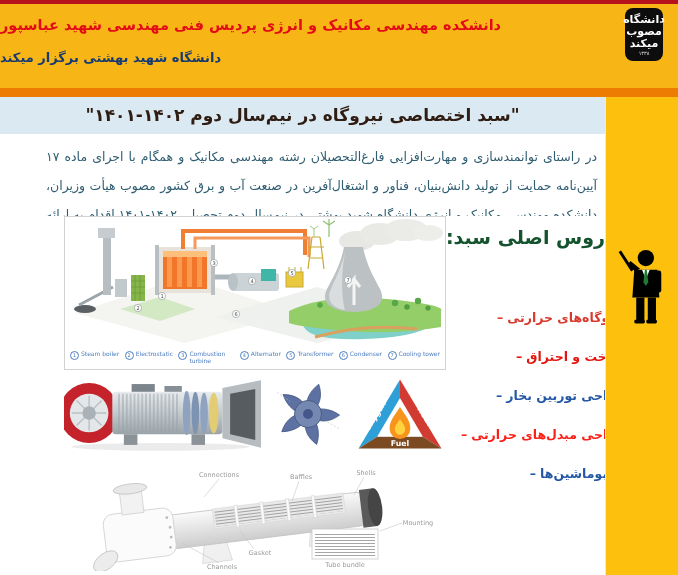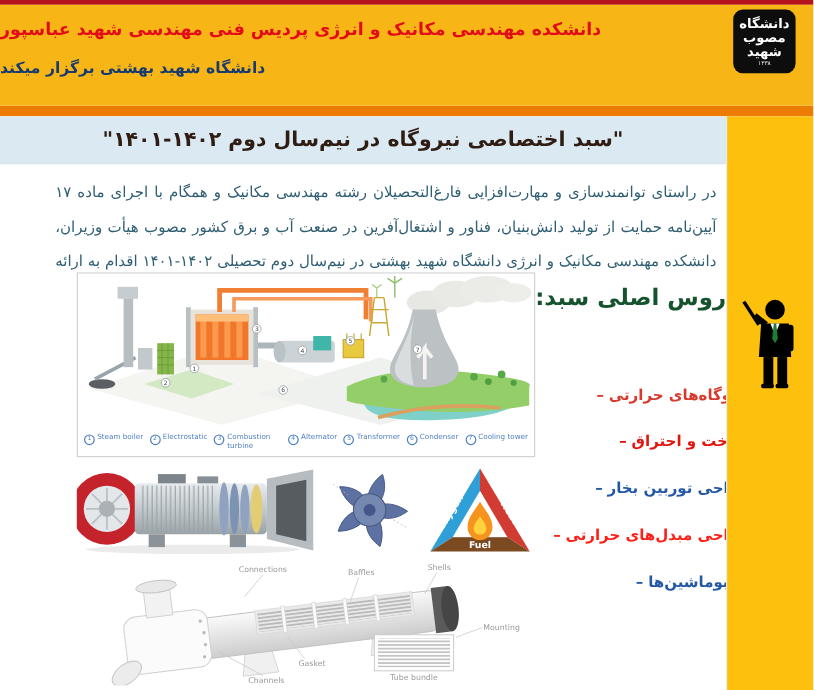--- a/index.html
+++ b/index.html
@@ -6,41 +6,41 @@
   .page{
     position:relative;width:678px;height:575px;background:#fff;overflow:hidden;
     font-family:"DejaVu Sans",sans-serif;
   }
   .top-line{height:4px;background:#b5121b;}
   .header{position:relative;height:84px;background:#f7b616;}
   .header-text{position:absolute;left:0;right:72px;top:0;bottom:0;
     display:flex;flex-direction:column;align-items:flex-start;}
   .h1{margin-top:13px;color:#e30b17;font-weight:bold;font-size:14.5px;direction:rtl;white-space:nowrap;}
   .h2{margin-top:17px;color:#173a70;font-weight:bold;font-size:13px;direction:rtl;white-space:nowrap;}
-  .logo{position:absolute;top:4px;right:15px;width:52px;height:53px;background:#0d0d0d;
+  .logo{position:absolute;top:4px;right:15px;width:38px;height:53px;background:#0d0d0d;
     border-radius:8px;display:flex;flex-direction:column;align-items:center;justify-content:center;
     color:#fff;line-height:1;}
   .logo .l{font-size:11px;font-weight:bold;margin:0.5px 0;}
   .logo .y{font-size:5px;margin-top:1px;color:#eee;}
   .divider{height:9px;background:#ed7c02;}
   .content{display:flex;height:478px;}
   .main-col{width:605px;display:flex;flex-direction:column;background:#fff;}
   .title-bar{height:43px;background:#dbeaf2;display:flex;align-items:center;justify-content:center;}
   .title-bar span{direction:rtl;color:#2f1c13;font-weight:bold;font-size:17px;white-space:nowrap;}
   .intro{height:95px;box-sizing:border-box;margin:0;padding:8px 8px 0 46px;
     direction:rtl;text-align:justify;color:#2f5e72;font-size:12.5px;line-height:29px;overflow:hidden;}
   .body-row{flex:1;display:flex;}
   .images-col{width:382px;margin-left:64px;display:flex;flex-direction:column;}
   .fig1{width:380px;border:1px solid #d2d2d2;background:#fff;}
   .caption{display:flex;justify-content:space-between;align-items:flex-start;padding:2px 5px 4px 5px;}
   .cap-item{display:flex;gap:2px;align-items:flex-start;color:#4e7fc0;font-size:6px;line-height:1.15;max-width:56px;}
   .cnum{flex:none;width:7px;height:7px;border:1px solid #4e7fc0;border-radius:50%;
     display:flex;align-items:center;justify-content:center;font-size:5px;}
   .fig2{height:78px;margin-top:5px;display:flex;align-items:center;justify-content:space-between;}
-  .fig3{margin-top:3px;}
+  .fig3{margin-top:14px;}
   .courses-col{flex:1;box-sizing:border-box;padding:0 5px 0 0;direction:rtl;}
   .course-heading{margin:10px 13px 0 0;text-align:center;font-weight:bold;font-size:19px;color:#14532d;white-space:nowrap;}
   .course-item{margin:24px 1px 0 0;text-align:right;font-weight:bold;font-size:12.5px;white-space:nowrap;}
   .course-item.first{margin-top:62px;}
   .ci-dash{margin-right:4px;}
   .side-strip{flex:1;position:relative;background:#fdc00d;border-left:1px solid #eaeaea;}
   .teacher{position:absolute;top:150px;left:50%;transform:translateX(-50%);}
   svg text{font-family:"DejaVu Sans",sans-serif;}
 </style>
 </head>
@@ -51,21 +51,21 @@
   <div class="top-line"></div>
 
   <header class="header">
     <div class="header-text">
       <div class="h1">دانشکده مهندسی مکانیک و انرژی پردیس فنی مهندسی شهید عباسپور</div>
       <div class="h2">دانشگاه شهید بهشتی برگزار میکند</div>
     </div>
     <div class="logo">
       <div class="l">دانشگاه</div>
       <div class="l">مصوب</div>
-      <div class="l">شهید</div>
+      <div class="l">میکند</div>
       <div class="y">۱۳۳۸</div>
     </div>
   </header>
 
   <div class="divider"></div>
 
   <div class="content">
 
     <div class="main-col">
 

